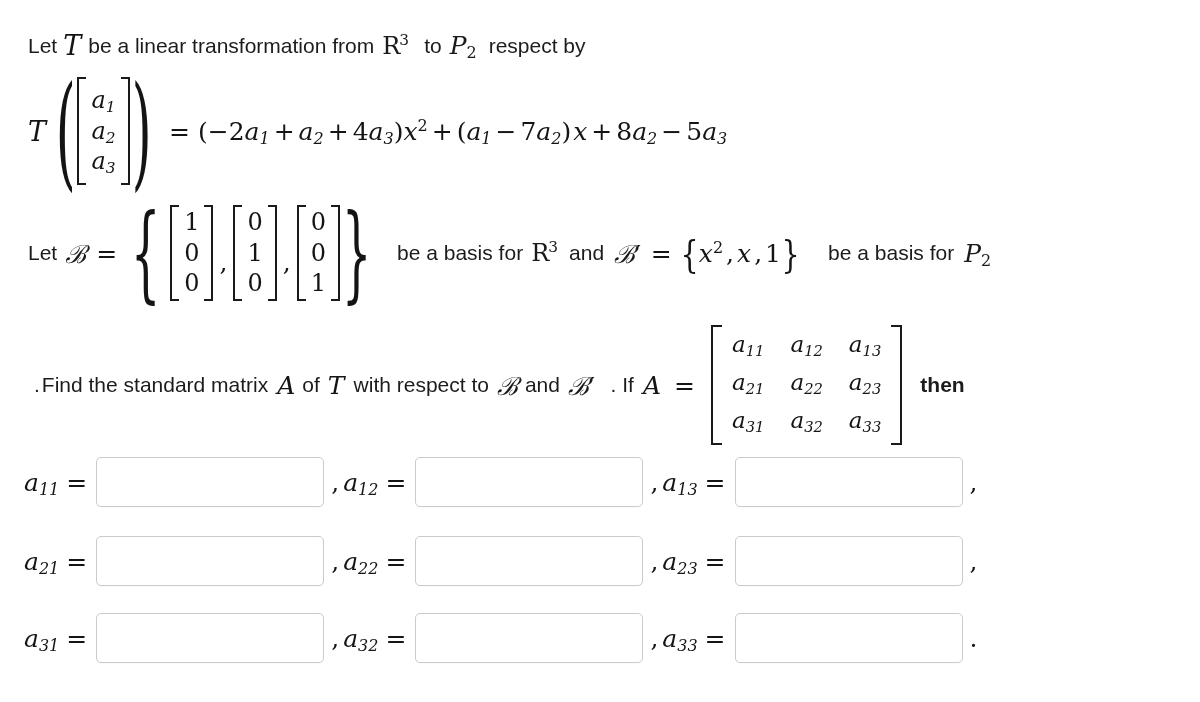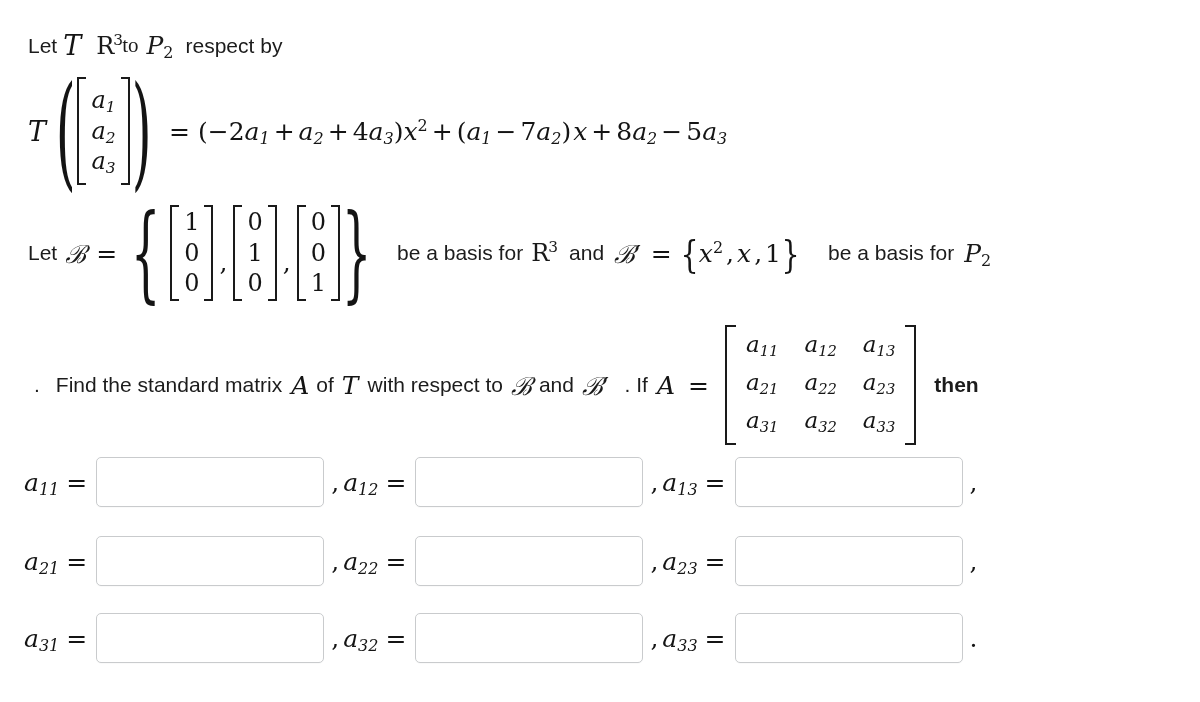--- a/index.html
+++ b/index.html
@@ -194,24 +194,25 @@
     padding-left: 7px;
     padding-right: 4px;
   }
 </style>
 </head>
 <body>
 
 <div class="line" style="left:28px; top:30px;">
   <span class="plaintext">Let</span>
   <span class="mathvar big" style="margin:0 7px 0 6px;">T</span>
+  <span class="plaintext">be a linear transformation from</span>
   <span class="blackboard" style="margin-left:8px;">
     <span class="bb-r">R</span><sup>3</sup>
   </span>
-  <span class="plaintext" style="margin-left:0;font-family:Liberation Serif, serif;">to</span>
+  <span class="plaintext" style="margin-left:16px;">to</span>
   <span class="calligraphic" style="margin-left:8px;">
     <span>P</span><sub style="font-style:normal;">2</sub>
   </span>
   <span class="plaintext" style="margin-left:12px;">respect by</span>
 </div>
 
 <div class="line" style="left:28px; top:72px; height:118px;">
 
   <span class="mathvar" style="font-size:27px;">T</span>
 
@@ -326,21 +327,21 @@
 
   <span class="plaintext" style="margin-left:28px;">be a basis for</span>
   <span class="calligraphic" style="margin-left:10px;">
     <span>P</span><sub style="font-style:normal;">2</sub>
   </span>
 </div>
 
 <div class="line" style="left:34px; top:320px; height:130px;">
 
   <span class="plaintext">.</span>
-  <span class="plaintext" style="margin-left:16px;text-align:center;">Find the standard matrix</span>
+  <span class="plaintext" style="margin-left:2px;text-align:center;">Find the standard matrix</span>
   <span class="mathvar" style="margin:0 7px 0 9px;">A</span>
   <span class="plaintext">of</span>
   <span class="mathvar" style="margin:0 9px 0 8px;">T</span>
   <span class="plaintext">with respect to</span>
   <span class="calligraphic" style="margin:0 7px 0 8px;">ℬ</span>
   <span class="plaintext">and</span>
   <span class="calligraphic" style="margin:0 5px 0 8px;">ℬ′</span>
   <span class="plaintext" style="margin-left:11px;">. If</span>
   <span class="mathvar" style="margin:0 9px 0 9px;">A</span>
   <span class="op">=</span>

